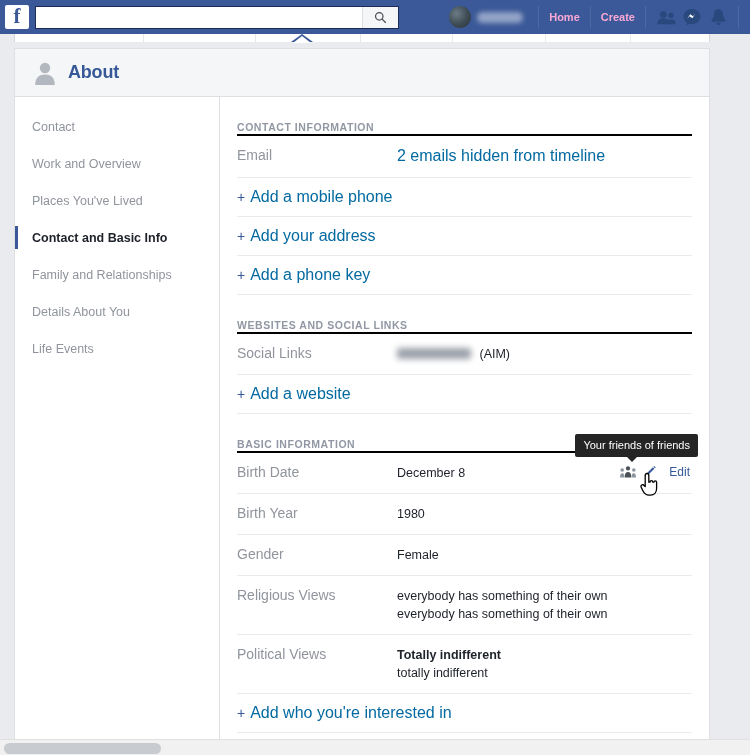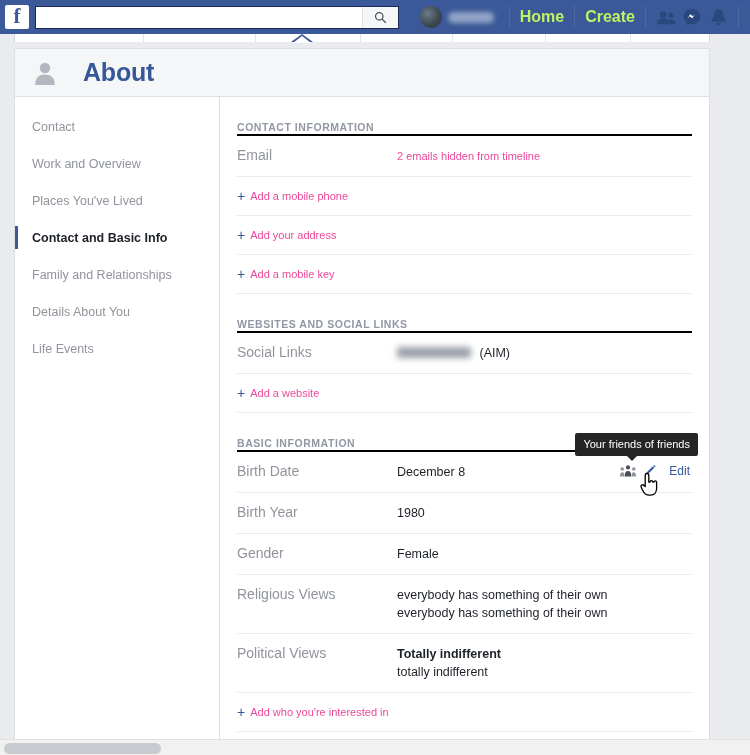--- a/index.html
+++ b/index.html
@@ -84,22 +84,22 @@
     background: #93a4c7;
     filter: blur(2.5px);
     margin-right: 8px;
   }
   .nav-sep {
     width: 1px; height: 22px;
     background: #4e69a2;
     margin: 0 7px;
   }
   .nav-link {
-    color: #bef264;
-    font-size: 16px;
+    color: #f9a8d4;
+    font-size: 11px;
     font-weight: bold;
     text-decoration: none;
     padding: 0 3px;
     cursor: pointer;
     white-space: nowrap;
   }
   .nav-icon-btn {
     width: 26px; height: 26px;
     display: flex;
     align-items: center;
@@ -155,24 +155,24 @@
   }
   .card-header {
     height: 48px;
     background: #f5f6f7;
     border-bottom: 1px solid #dddfe2;
     display: flex;
     align-items: center;
     padding-left: 19px;
   }
   .card-header-title {
-    font-size: 25px;
+    font-size: 18px;
     font-weight: bold;
     color: #365899;
-    margin-left: 27px;
+    margin-left: 12px;
     letter-spacing: -0.2px;
   }
 
   .card-body { display: flex; height: 658px; }
 
   
   .sidebar {
     width: 205px;
     padding-top: 11px;
     border-right: 1px solid #dddfe2;
@@ -232,22 +232,22 @@
     line-height: 17px;
   }
   .row-value {
     flex: 1;
     font-size: 12.5px;
     color: #1d2129;
     line-height: 18px;
   }
   .row-value .bold { font-weight: bold; }
   .link-blue {
-    color: #ec4899;
-    font-size: 11px;
+    color: #0369a1;
+    font-size: 16px;
     text-decoration: none;
     cursor: pointer;
   }
   .blur-text {
     display: inline-block;
     width: 74px; height: 11px;
     border-radius: 2px;
     background: #9aa0a9;
     filter: blur(3px);
     vertical-align: -1px;
@@ -475,21 +475,21 @@
       <div class="add-row">
         <span class="plus">+</span>
         <span class="link-blue">Add a mobile phone</span>
       </div>
       <div class="add-row">
         <span class="plus">+</span>
         <span class="link-blue">Add your address</span>
       </div>
       <div class="add-row">
         <span class="plus">+</span>
-        <span class="link-blue">Add a mobile key</span>
+        <span class="link-blue">Add a phone key</span>
       </div>
 
       <div class="sec-title">WEBSITES AND SOCIAL LINKS</div>
 
       <div class="row">
         <div class="row-label">Social Links</div>
         <div class="row-value">
           <span class="blur-text"></span>
           <span>(AIM)</span>
         </div>

